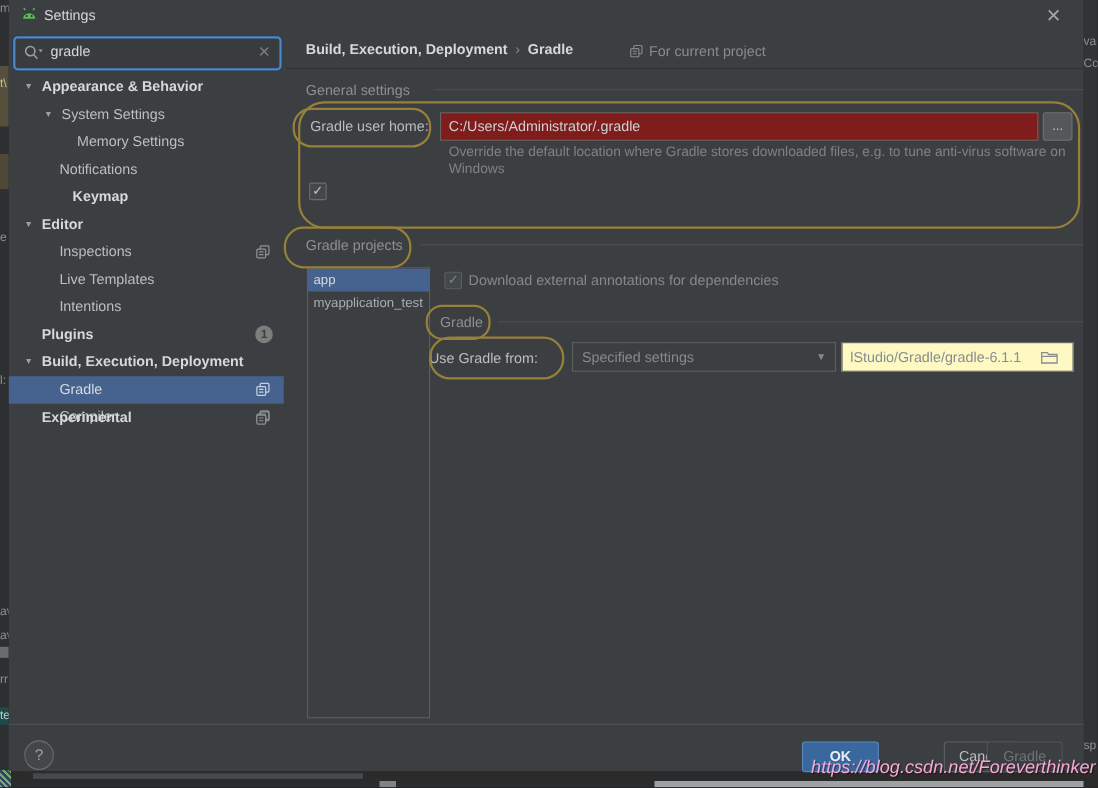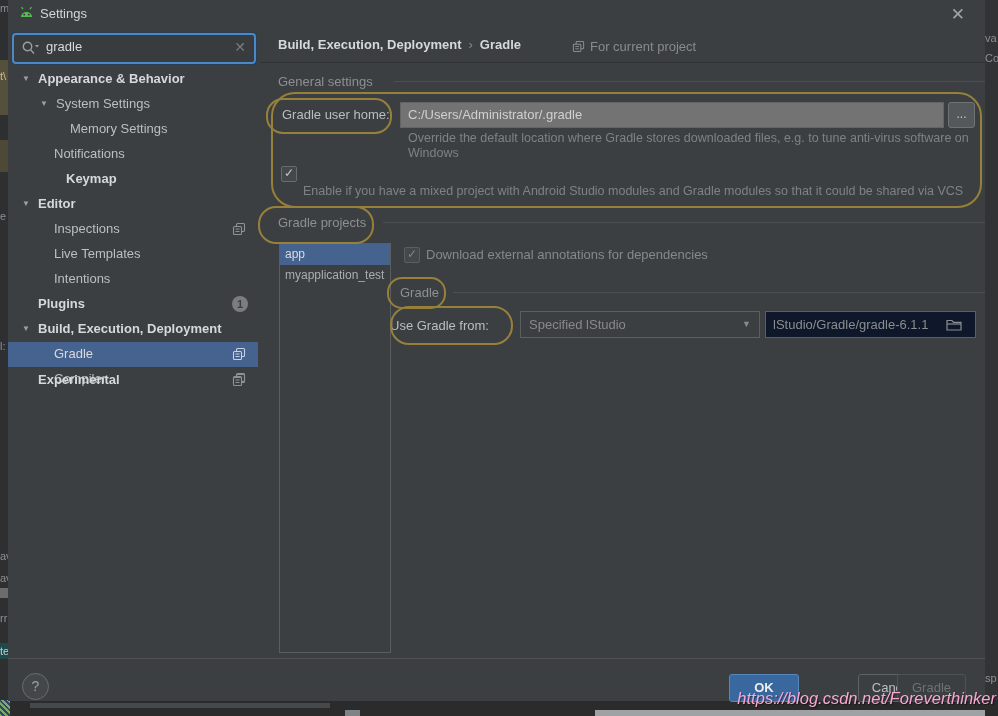--- a/index.html
+++ b/index.html
@@ -29,23 +29,23 @@
   .trow.sel{background:#46628e;}
   .trow .proj-ic{position:absolute;right:12px;top:5px;}
   .badge{position:absolute;right:10px;top:4px;width:16px;height:16px;border-radius:50%;
          background:#7d7d7d;color:#3c3f41;font-size:11px;font-weight:bold;text-align:center;line-height:16px;}
   
   .crumb{position:absolute;top:37px;font-size:13px;font-weight:bold;color:#d6d9db;}
   .crumb-sep{color:#85888a;font-weight:normal;padding:0 7px;}
   .scope{position:absolute;top:39px;font-size:13px;color:#878b8e;}
   .hdr-line{position:absolute;height:1px;background:#4c4f51;}
   .sect{position:absolute;font-size:13px;color:#8c9093;}
-  .field{position:absolute;background:#737373;border:1px solid #646464;font-size:13px;
+  .field{position:absolute;background:#7f1d1d;border:1px solid #646464;font-size:13px;
          color:#ced0d2;line-height:24px;padding:0 7px;white-space:nowrap;overflow:hidden;}
-  .field.dis{background:#0f172a;border-color:#5b5f61;color:#898d90;}
+  .field.dis{background:#fef9c3;border-color:#5b5f61;color:#898d90;}
   .btn-sm{position:absolute;background:#54585a;border:1px solid #6e7274;border-radius:3px;
           color:#c7cacc;font-size:12px;text-align:center;line-height:22px;}
   .help{position:absolute;font-size:12.5px;color:#7e8286;}
   .cb{position:absolute;width:14px;height:14px;background:#43494a;border:1px solid #6b6b6b;
       border-radius:2px;color:#c3c6c8;font-size:12px;line-height:13px;text-align:center;}
   .cb.dis{border-color:#5a5e60;color:#808486;}
   .cb-label{position:absolute;font-size:13px;color:#c6c9cb;}
   .cb-label.dis{color:#85898c;}
   .listpanel{position:absolute;left:271px;top:243px;width:110px;height:408px;
              border:1px solid #5b5e60;background:#3c3f41;overflow:hidden;}
@@ -215,39 +215,38 @@
     <div class="sect" style="left:270px;top:74px;">General settings</div>
     <div class="hdr-line" style="left:386px;top:81px;width:591px;"></div>
 
     <div class="sect" style="left:274px;top:107px;color:#bbbec0;">Gradle user home:</div>
     <div class="field" style="left:392px;top:102px;width:528px;height:24px;">C:/Users/Administrator/.gradle</div>
     <div class="btn-sm" style="left:940px;top:102px;width:25px;height:24px;">...</div>
     <div class="help" style="left:400px;top:131px;">Override the default location where Gradle stores downloaded files, e.g. to tune anti-virus software on</div>
     <div class="help" style="left:400px;top:146px;">Windows</div>
 
     <div class="cb" style="left:273px;top:166px;">✓</div>
-    <div class="help" style="left:295px;top:184px;">Enable if you have a mixed project with Android Studio modules and Gradle modules so that it could be shared via VCS</div>
 
     <div class="sect" style="left:270px;top:215px;">Gradle projects</div>
     <div class="hdr-line" style="left:375px;top:222px;width:602px;"></div>
 
     <div class="listpanel">
       <div class="litem sel">app</div>
       <div class="litem">myapplication_test</div>
     </div>
 
     <div class="cb dis" style="left:396px;top:247px;">✓</div>
     <div class="cb-label dis" style="left:418px;top:247px;">Download external annotations for dependencies</div>
 
     <div class="sect" style="left:392px;top:285px;">Gradle</div>
     <div class="hdr-line" style="left:445px;top:292px;width:532px;"></div>
 
     <div class="sect" style="left:382px;top:318px;color:#bbbec0;">Use Gradle from:</div>
     <div class="combo" style="left:512px;top:311px;width:222px;height:25px;">
-      <span>Specified lStudio</span>
+      <span>Specified settings</span>
       <span class="dd">▼</span>
     </div>
     <div class="field dis" style="left:757px;top:311px;width:178px;height:25px;line-height:25px;padding-right:24px;">lStudio/Gradle/gradle-6.1.1</div>
     <svg width="16" height="13" style="position:absolute;left:938px;top:318px;" viewBox="0 0 16 13">
       <path d="M1 2.5 h5 l1.5 1.8 H15 V12 H1 z" fill="none" stroke="#8a8d8f" stroke-width="1.2"></path>
       <path d="M1 6 h14" stroke="#8a8d8f" stroke-width="1.2"></path>
     </svg>
 
     <div class="footer">
       <div class="helpbtn">?</div>

